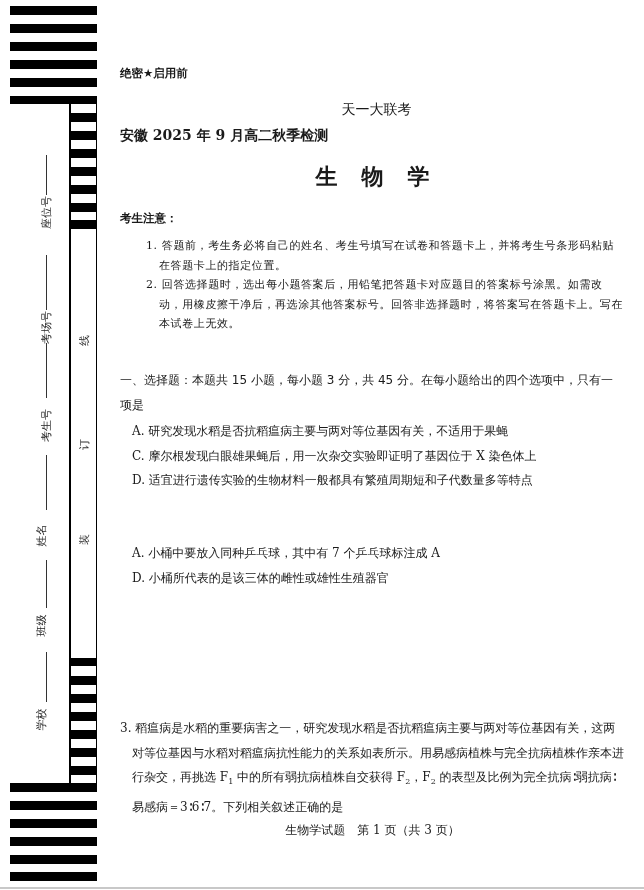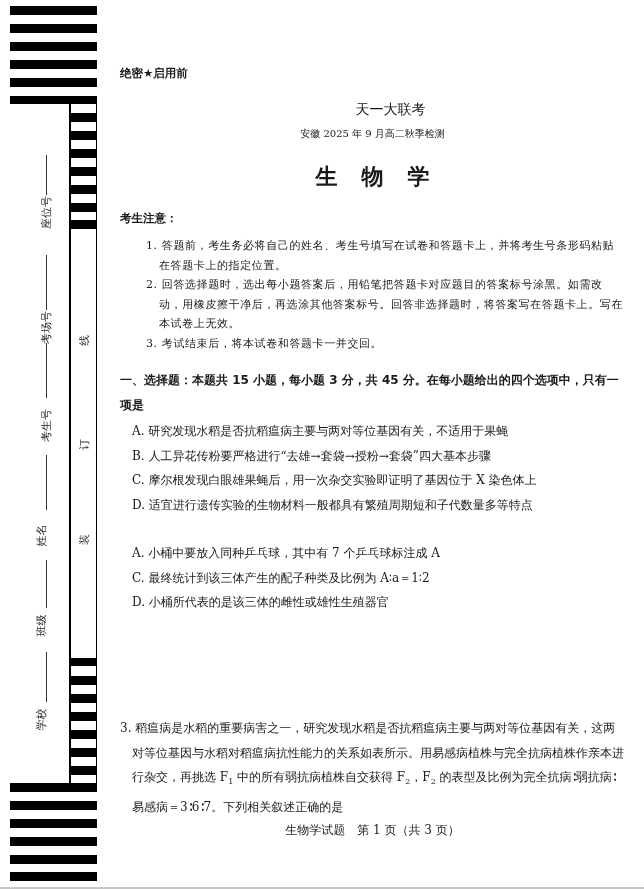--- a/index.html
+++ b/index.html
@@ -12,28 +12,28 @@
   .field-label { position: absolute; left: 30px; width: 20px; font-family: "DejaVu Sans", "Liberation Sans", sans-serif; font-size: 11px; color: #222; transform-origin: center; }
   .field-label span { display: inline-block; transform: rotate(-90deg); white-space: nowrap; }
   .field-line { position: absolute; left: 46px; width: 1px; background: #333; }
   .bind-char { position: absolute; left: 79px; font-family: "DejaVu Sans", "Liberation Sans", sans-serif; font-size: 11px; color: #333; }
   .bind-char span { display: inline-block; transform: rotate(-90deg); }
   .bottom-rule { position: absolute; left: 0; top: 887px; width: 644px; height: 2px; background: #c8c8c8; }
 
   
   .main { position: absolute; left: 120px; top: 0; width: 505px; }
   .secret { position: absolute; top: 66px; left: 0; font-family: "DejaVu Sans", "Liberation Sans", sans-serif; font-size: 11.5px; font-weight: bold; }
-  .org { position: absolute; top: 101px; left: 18px; width: 505px; text-align: center; font-size: 14px; }
-  .exam { position: absolute; top: 127px; left: 0; width: 505px; text-align: center; font-size: 10px; }
+  .org { position: absolute; top: 101px; left: 4px; width: 505px; text-align: center; font-size: 14px; }
+  .exam { position: absolute; top: 127px; left: 0; width: 505px; font-size: 14px; font-weight: bold; }
   .subject { position: absolute; top: 162px; left: 0; width: 505px; text-align: center; font-family: "DejaVu Sans", "Liberation Sans", sans-serif; font-size: 22px; font-weight: bold; letter-spacing: 24px; padding-left: 24px; box-sizing: border-box; }
   .notice-title { position: absolute; top: 211px; left: 0; font-family: "DejaVu Sans", "Liberation Sans", sans-serif; font-size: 11.5px; font-weight: bold; }
   .notice { position: absolute; top: 236px; left: 26px; width: 478px; font-size: 11px; line-height: 19.5px; letter-spacing: 0.6px; }
   .notice .item { padding-left: 13px; text-indent: -13px; }
 
-  .section { position: absolute; top: 368px; left: 0; width: 505px; font-family: "DejaVu Sans", "Liberation Sans", sans-serif; font-size: 12px; font-weight: bold; line-height: 25px; }
+  .section { position: absolute; top: 368px; left: 0; width: 505px; font-family: "DejaVu Sans", "Liberation Sans", sans-serif; font-size: 12px; font-weight: normal; line-height: 25px; }
   .section .indent { padding-left: 22px; }
 
   .q { position: absolute; left: 0; width: 505px; font-size: 12px; line-height: 24.5px; }
   .q .stem { padding-left: 12px; text-indent: -12px; }
   .q .opt { padding-left: 12px; }
   .q1 { top: 419px; }
   .q2 { top: 541px; }
   .q3 { top: 716px; }
   sub { font-size: 8px; }
 
@@ -99,37 +99,34 @@
 <div class="main">
   <div class="secret">绝密★启用前</div>
   <div class="org">天一大联考</div>
   <div class="exam">安徽 2025 年 9 月高二秋季检测</div>
   <div class="subject">生物学</div>
 
   <div class="notice-title">考生注意：</div>
   <div class="notice">
     <div class="item">1. 答题前，考生务必将自己的姓名、考生号填写在试卷和答题卡上，并将考生号条形码粘贴在答题卡上的指定位置。</div>
     <div class="item">2. 回答选择题时，选出每小题答案后，用铅笔把答题卡对应题目的答案标号涂黑。如需改动，用橡皮擦干净后，再选涂其他答案标号。回答非选择题时，将答案写在答题卡上。写在本试卷上无效。</div>
-    <div class="item">3. 考试结束后，将本试卷和答题卡一并交回。</div>
   </div>
 
   <div class="section">
     <div>一、选择题：本题共 15 小题，每小题 3 分，共 45 分。在每小题给出的四个选项中，只有一项是</div>
   </div>
 
   <div class="q q1">
     <div class="opt">A. 研究发现水稻是否抗稻瘟病主要与两对等位基因有关，不适用于果蝇</div>
-    <div class="opt">B. 人工异花传粉要严格进行“去雄→套袋→授粉→套袋”四大基本步骤</div>
     <div class="opt">C. 摩尔根发现白眼雄果蝇后，用一次杂交实验即证明了基因位于 X 染色体上</div>
     <div class="opt">D. 适宜进行遗传实验的生物材料一般都具有繁殖周期短和子代数量多等特点</div>
   </div>
 
   <div class="q q2">
     <div class="opt">A. 小桶中要放入同种乒乓球，其中有 7 个乒乓球标注成 A</div>
-    <div class="opt">C. 最终统计到该三体产生的配子种类及比例为 A∶a＝1∶2</div>
     <div class="opt">D. 小桶所代表的是该三体的雌性或雄性生殖器官</div>
   </div>
 
   <div class="q q3">
     <div class="stem"><span>3. 稻瘟病是水稻的重要病害之一，研究发现水稻是否抗稻瘟病主要与两对等位基因有关，这两对等位基因与水稻对稻瘟病抗性能力的关系如表所示。用易感病植株与完全抗病植株作亲本进行杂交，再挑选 F</span><sub>1</sub><span> 中的所有弱抗病植株自交获得 F</span><sub>2</sub><span>，F</span><sub>2</sub><span> 的表型及比例为完全抗病∶弱抗病∶易感病＝3∶6∶7。下列相关叙述正确的是</span></div>
   </div>
 
   <div class="footer">生物学试题　第 1 页（共 3 页）</div>
 </div>
 

